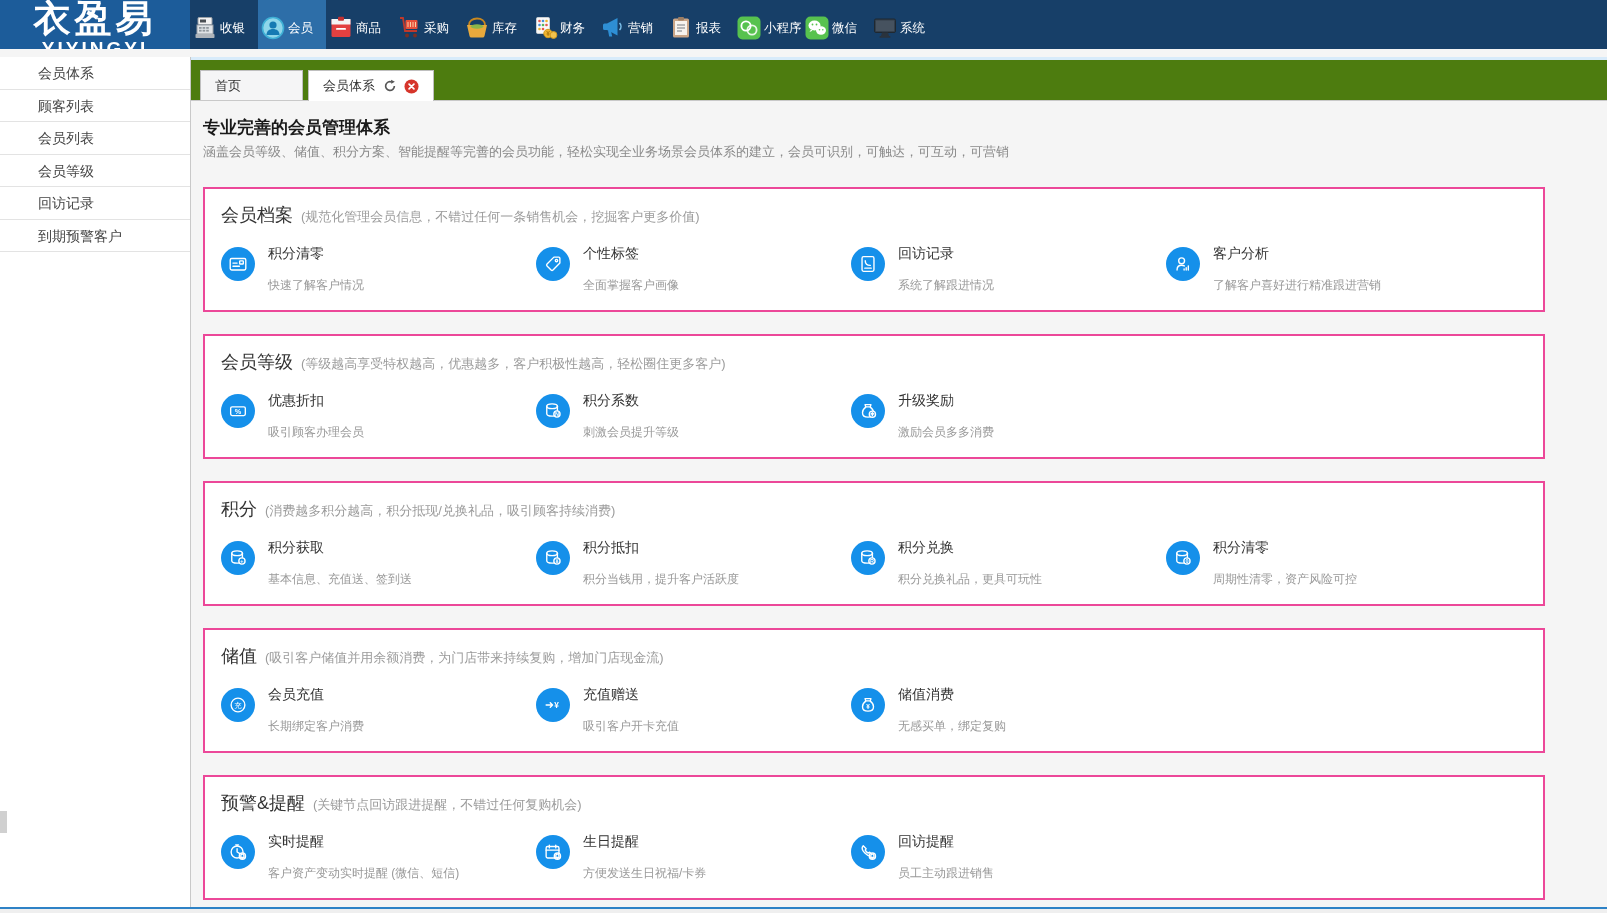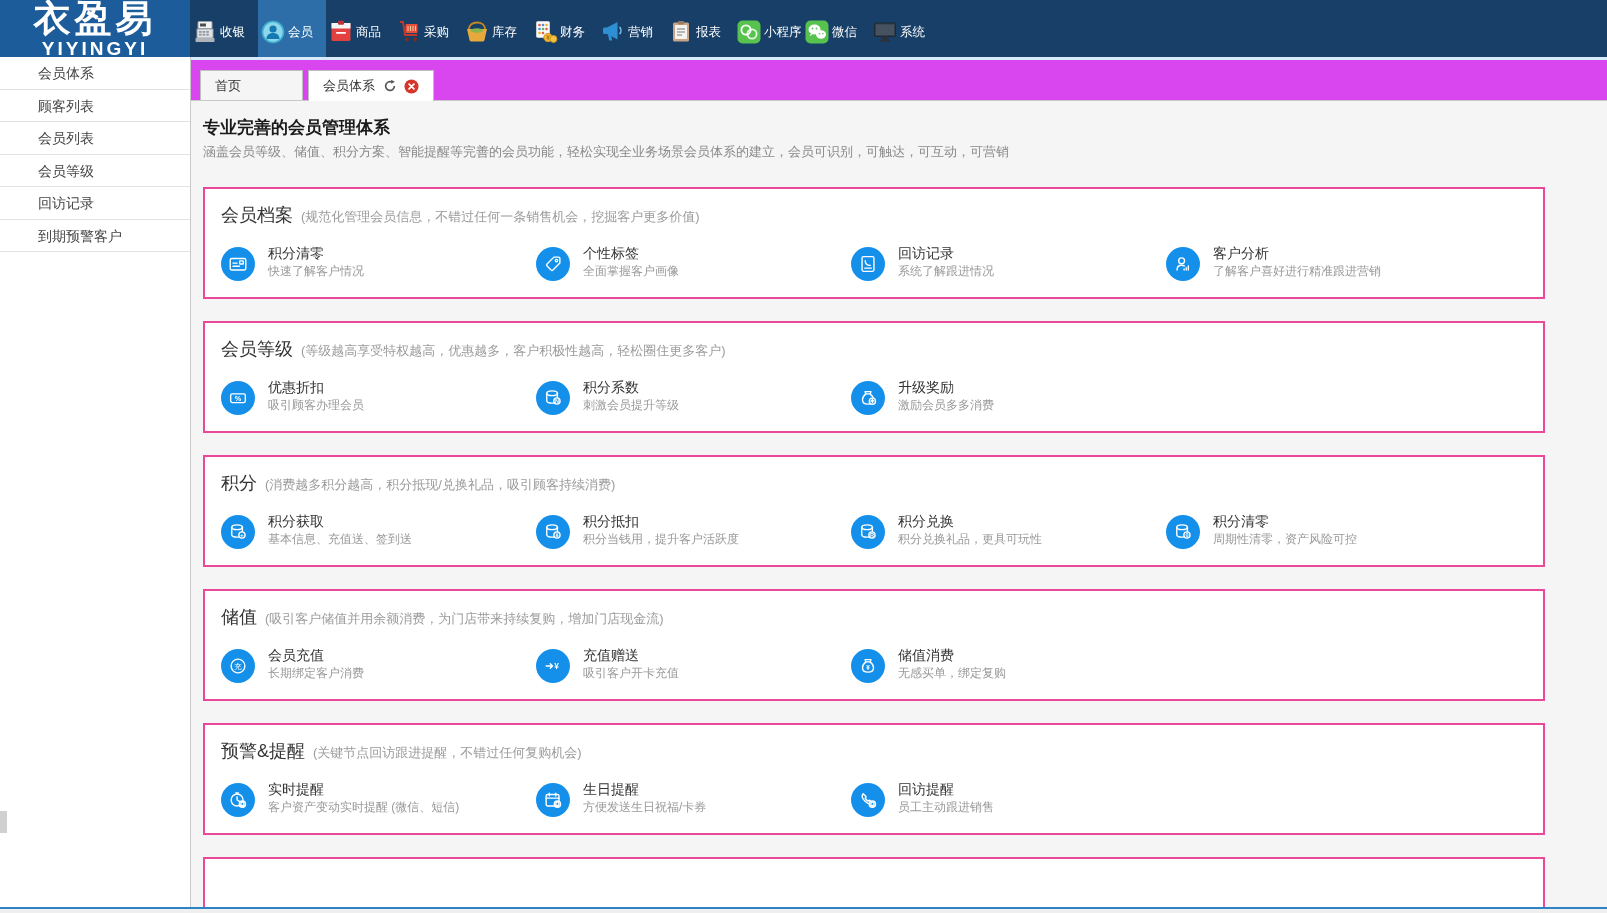--- a/index.html
+++ b/index.html
@@ -2,41 +2,41 @@
 <html><head>
 <meta charset="utf-8">
 <style>
   * { margin:0; padding:0; box-sizing:border-box; }
   html,body { width:1607px; height:913px; overflow:hidden; }
   body {
     font-family:"Liberation Sans","DejaVu Sans",sans-serif;
     background:#f5f5f5; position:relative; color:#333;
   }
   
-  .navbar { height:57px; background:#173f68; display:flex; align-items:stretch; }
+  .navbar { height:49px; background:#173f68; display:flex; align-items:stretch; }
   .logo { width:190px; background:#1c5c9a; color:#fff; text-align:center; overflow:hidden;
           display:flex; flex-direction:column; justify-content:flex-start; cursor:pointer; }
   .logo-main { font-size:37px; font-weight:bold; letter-spacing:4px; line-height:40px; margin-top:-1px; }
   .logo-sub  { font-size:19px; font-weight:bold; letter-spacing:3px; line-height:20px; }
   .nav-items { display:flex; }
   .nav-item { width:68px; display:flex; flex-direction:row; align-items:center;
               padding-top:6px; cursor:pointer; }
   .nav-item.active { background:#2d6ea8; }
   .nav-icon { width:30px; height:30px; display:flex; align-items:center; justify-content:center; }
   .nav-icon svg { width:28px; height:28px; }
   .nav-label { color:#fff; font-size:12.5px; margin-top:2px; white-space:nowrap; }
   
   .sidebar { position:absolute; top:57px; left:0; width:191px; bottom:0;
              background:#fff; border-right:1px solid #c9c9c9; }
   .side-item { height:32.5px; line-height:32.5px; padding-left:38px; font-size:14px;
                color:#444; border-bottom:1px solid #e3e3e3; cursor:pointer; white-space:nowrap; }
   .left-scroll-thumb { position:absolute; left:0; top:811px; width:7px; height:22px; background:#d0d0d0; }
   
   .main { position:absolute; top:57px; left:191px; right:0; bottom:0; }
-  .tabbar { height:44px; background:#d946ef; border-bottom:1px solid #c9c9c9;
+  .tabbar { height:44px; background:#4d7c0f; border-bottom:1px solid #c9c9c9;
             box-shadow:inset 0 3px 0 #d8ebfa; display:flex; align-items:flex-end;
             gap:5px; padding-left:9px; }
   .tab { height:30px; background:#f5f5f6; border:1px solid #bfbfbf; border-bottom:none;
          display:flex; align-items:center; font-size:13px; color:#333;
          padding:0 14px; min-width:103px; cursor:pointer; }
   .tab.active { background:#fff; height:31px; margin-bottom:-1px; min-width:120px; }
   .tab-label { white-space:nowrap; }
   .tab-refresh { margin-left:8px; display:flex; cursor:pointer; }
   .tab-refresh svg { width:14px; height:14px; }
   .tab-close { margin-left:7px; display:flex; cursor:pointer; }
@@ -51,21 +51,21 @@
   .panel-header { display:flex; align-items:baseline; }
   .panel-title { font-size:18px; color:#333; }
   .panel-note { font-size:13px; color:#9b9b9b; margin-left:8px; }
   .cards { display:flex; margin-top:18px; }
   .feature-card { width:315px; display:flex; cursor:pointer; }
   .fc-icon { width:34px; height:34px; flex:none; border-radius:50%; background:#1590ea;
              display:flex; align-items:center; justify-content:center; margin-top:2px; }
   .fc-icon svg { width:22px; height:22px; }
   .fc-text { margin-left:13px; }
   .fc-title { font-size:14px; color:#333; }
-  .fc-desc { font-size:12px; color:#999; margin-top:0; white-space:nowrap; }
+  .fc-desc { font-size:12px; color:#999; margin-top:14px; white-space:nowrap; }
   .panel.partial { height:60px; }
   
   .bottom-bar { position:absolute; left:0; bottom:0; width:1607px; height:6px;
                 background:#efefef; border-top:2px solid #2e82c6; z-index:5; }
 </style>
 </head>
 <body>
 
 <div class="navbar">
   <div class="logo">

